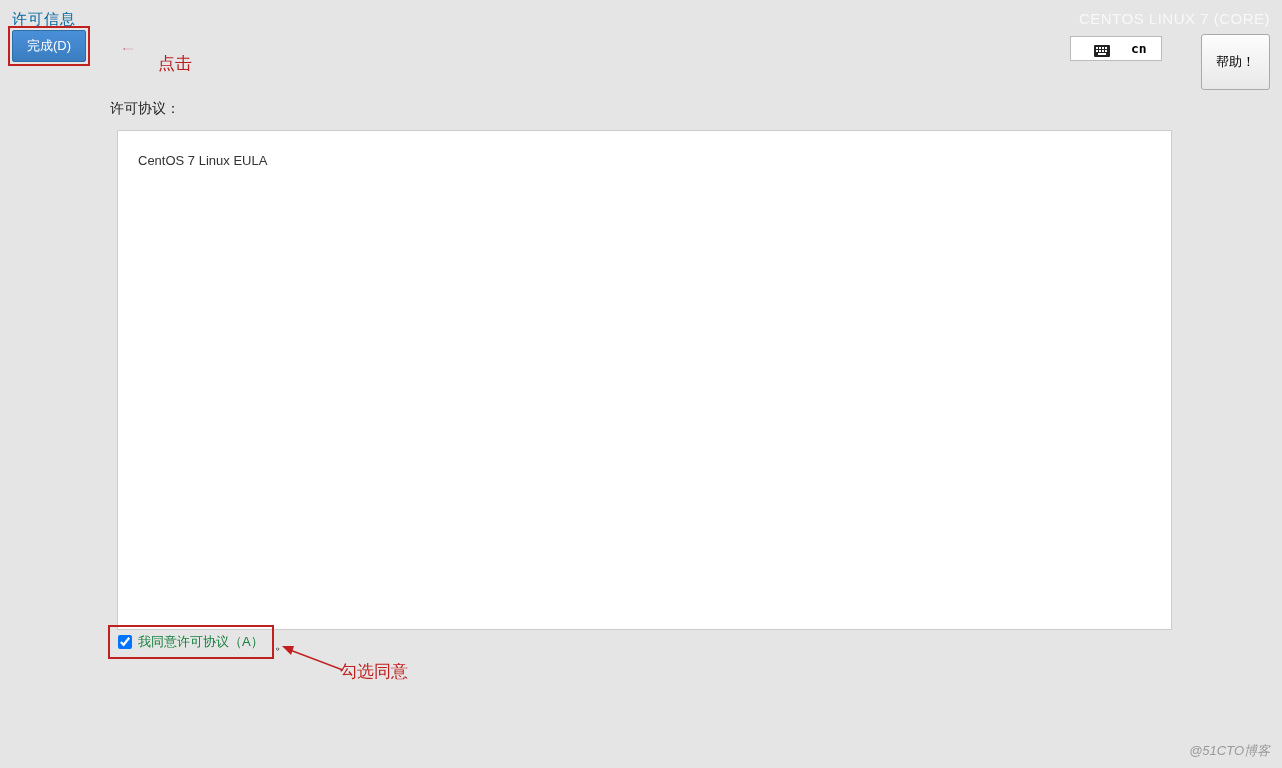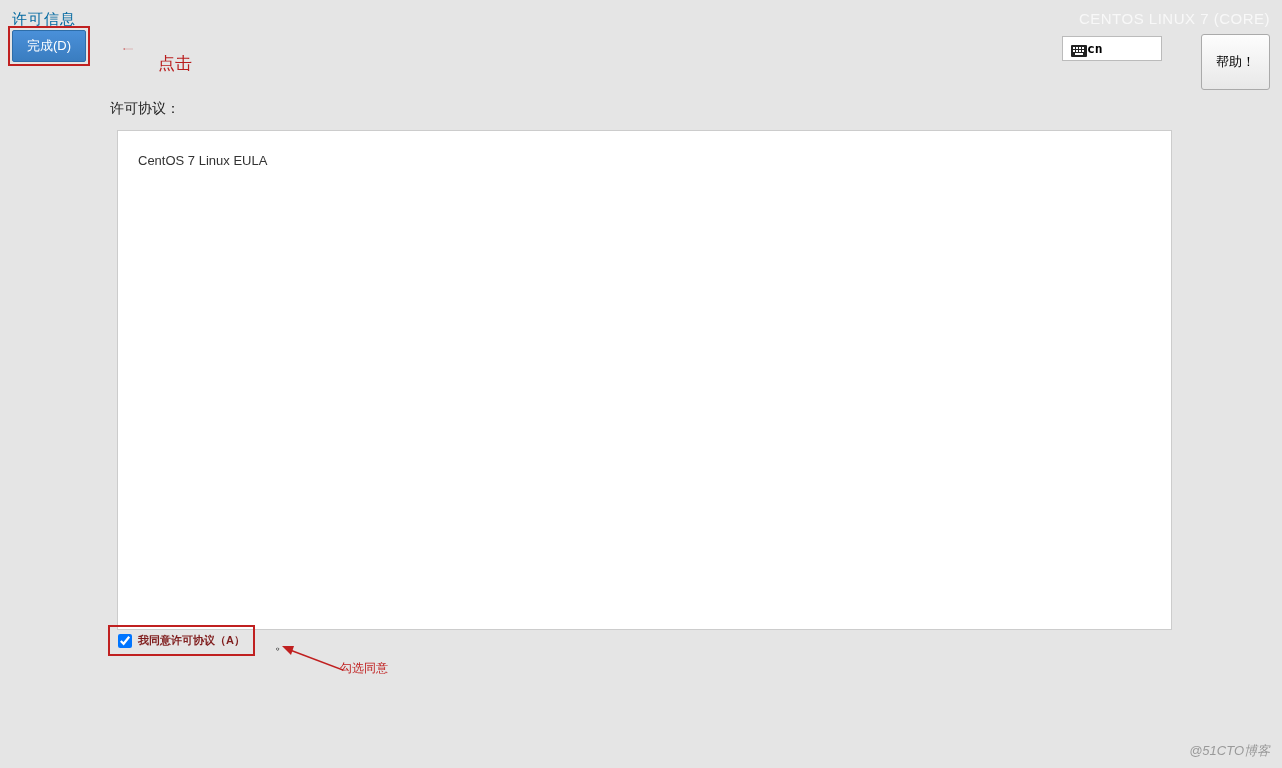--- a/index.html
+++ b/index.html
@@ -75,25 +75,25 @@
       color: #b91c1c;
       font-size: 17px;
       font-family: "SimSun", serif;
     }
     .lang-selector {
       position: absolute;
       top: 36px;
       right: 120px;
       background: #ffffff;
       border: 1px solid #bbb;
-      padding: 4px 8px;
+      padding: 4px 23px;
       display: flex;
       align-items: center;
-      gap: 0;
-      width: 100px;
+      gap: 21px;
+      width: 92px;
     }
     .keyboard-icon {
       width: 16px;
       height: 12px;
       display: inline-block;
     }
     .lang-code {
       font-family: monospace;
       font-size: 13px;
       font-weight: bold;
@@ -147,43 +147,43 @@
       display: flex;
       align-items: center;
       gap: 6px;
     }
     .agree-checkbox {
       width: 14px;
       height: 14px;
       cursor: pointer;
     }
     .agree-label {
-      font-size: 11px;
-      font-weight: bold;
-      color: #7f1d1d;
+      font-size: 13px;
+      font-weight: normal;
+      color: #15803d;
     }
     .period-after {
       position: absolute;
       top: 636px;
       left: 275px;
       font-size: 13px;
     }
     .annotation-arrow-bottom {
       position: absolute;
       top: 642px;
       left: 278px;
       width: 65px;
       height: 35px;
     }
     .annotation-check {
       position: absolute;
       top: 660px;
       left: 340px;
       color: #c02020;
-      font-size: 12px;
+      font-size: 17px;
       font-family: "SimSun", serif;
     }
     .watermark {
       position: absolute;
       bottom: 8px;
       right: 12px;
       color: #999;
       font-size: 13px;
       font-style: italic;
     }

